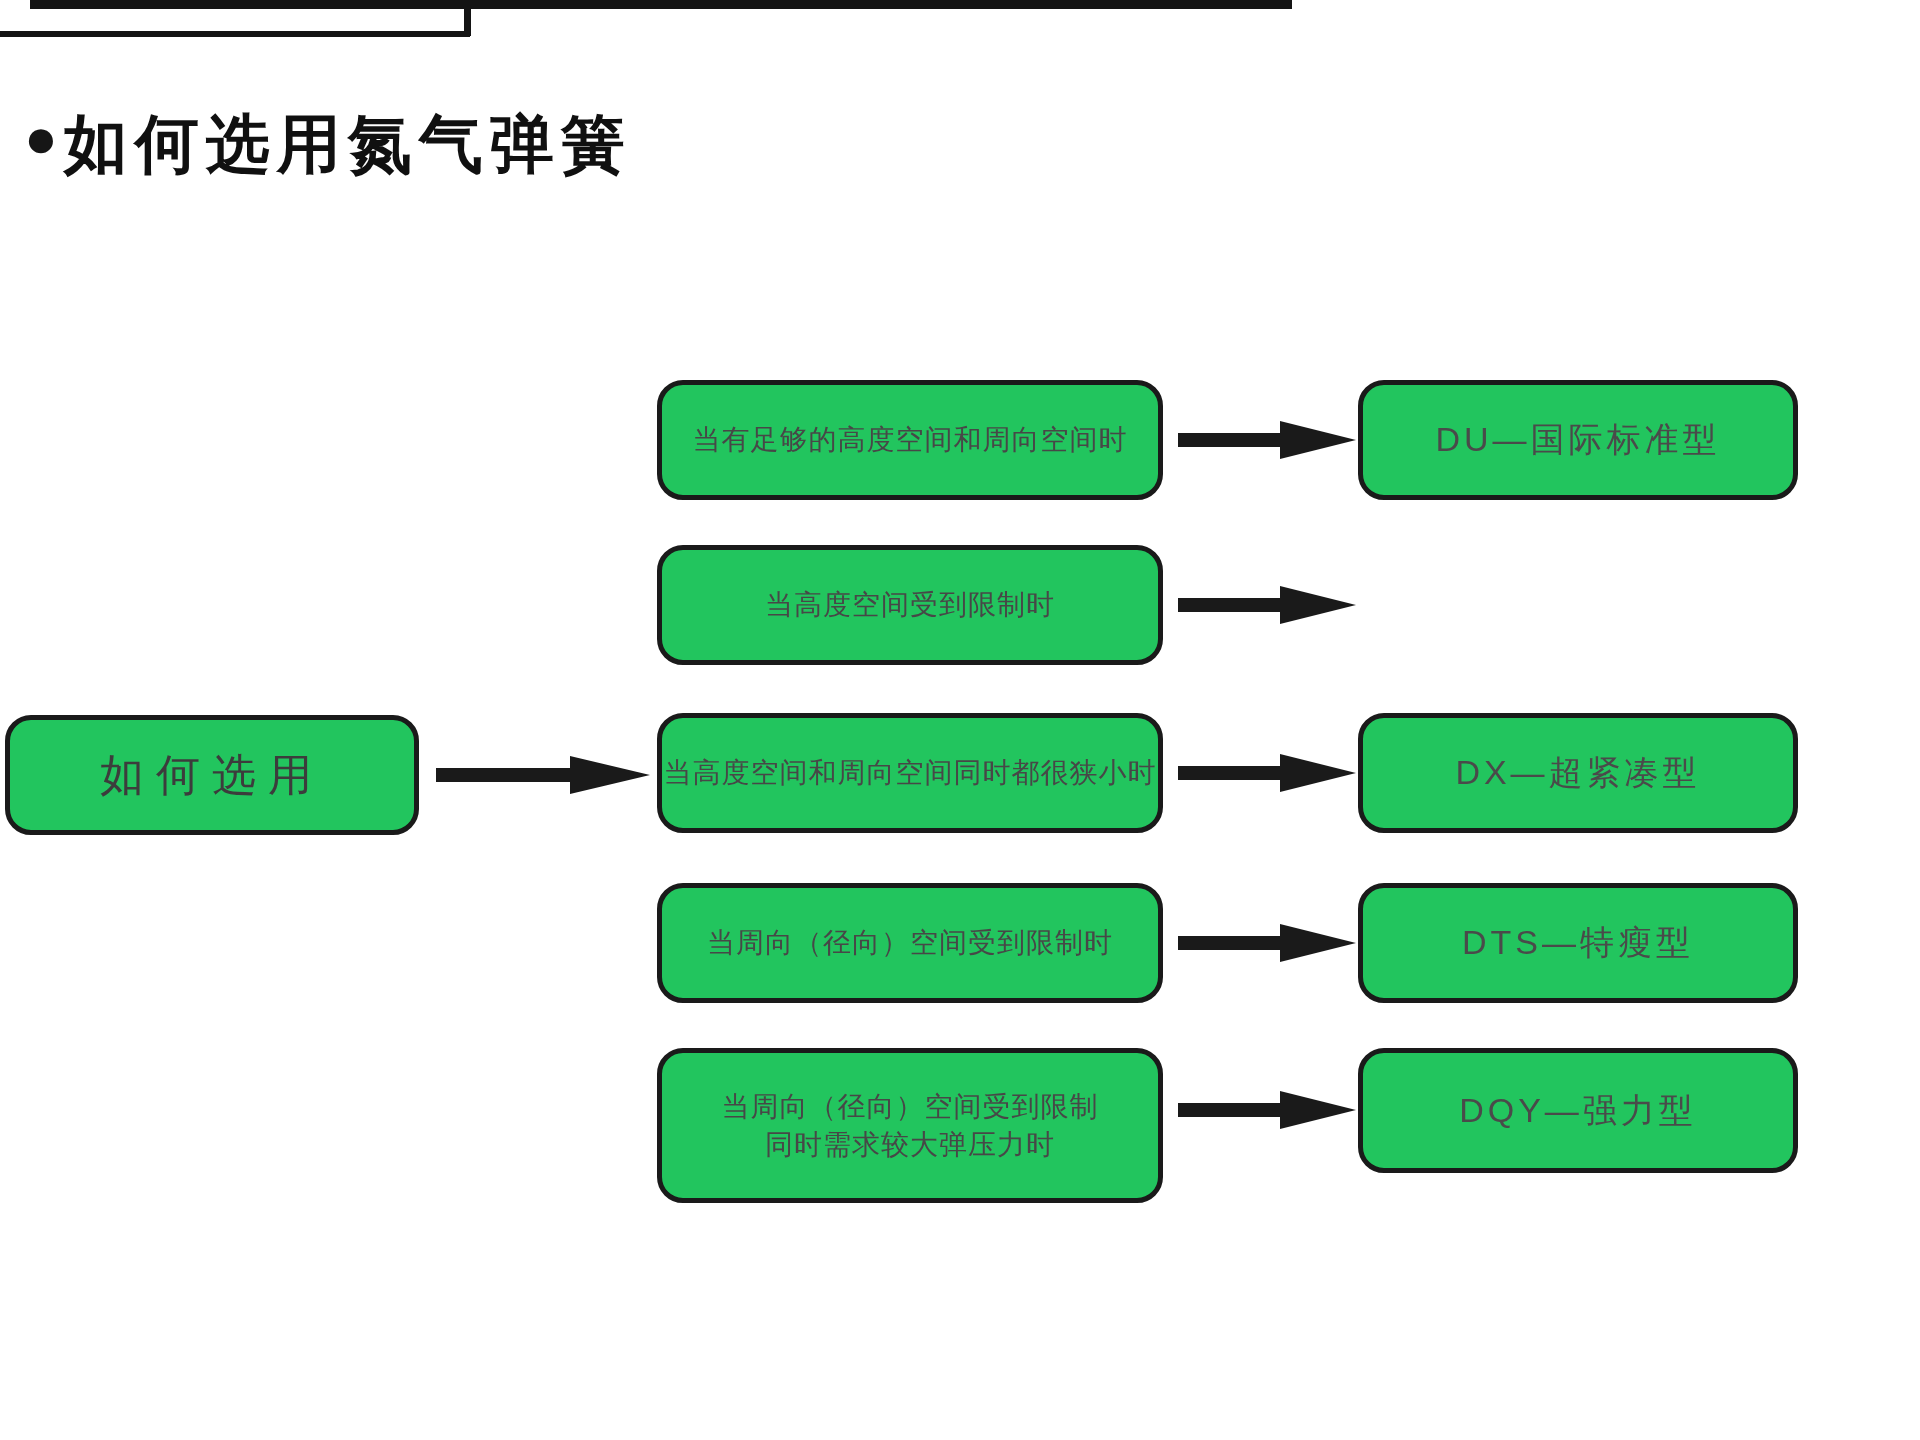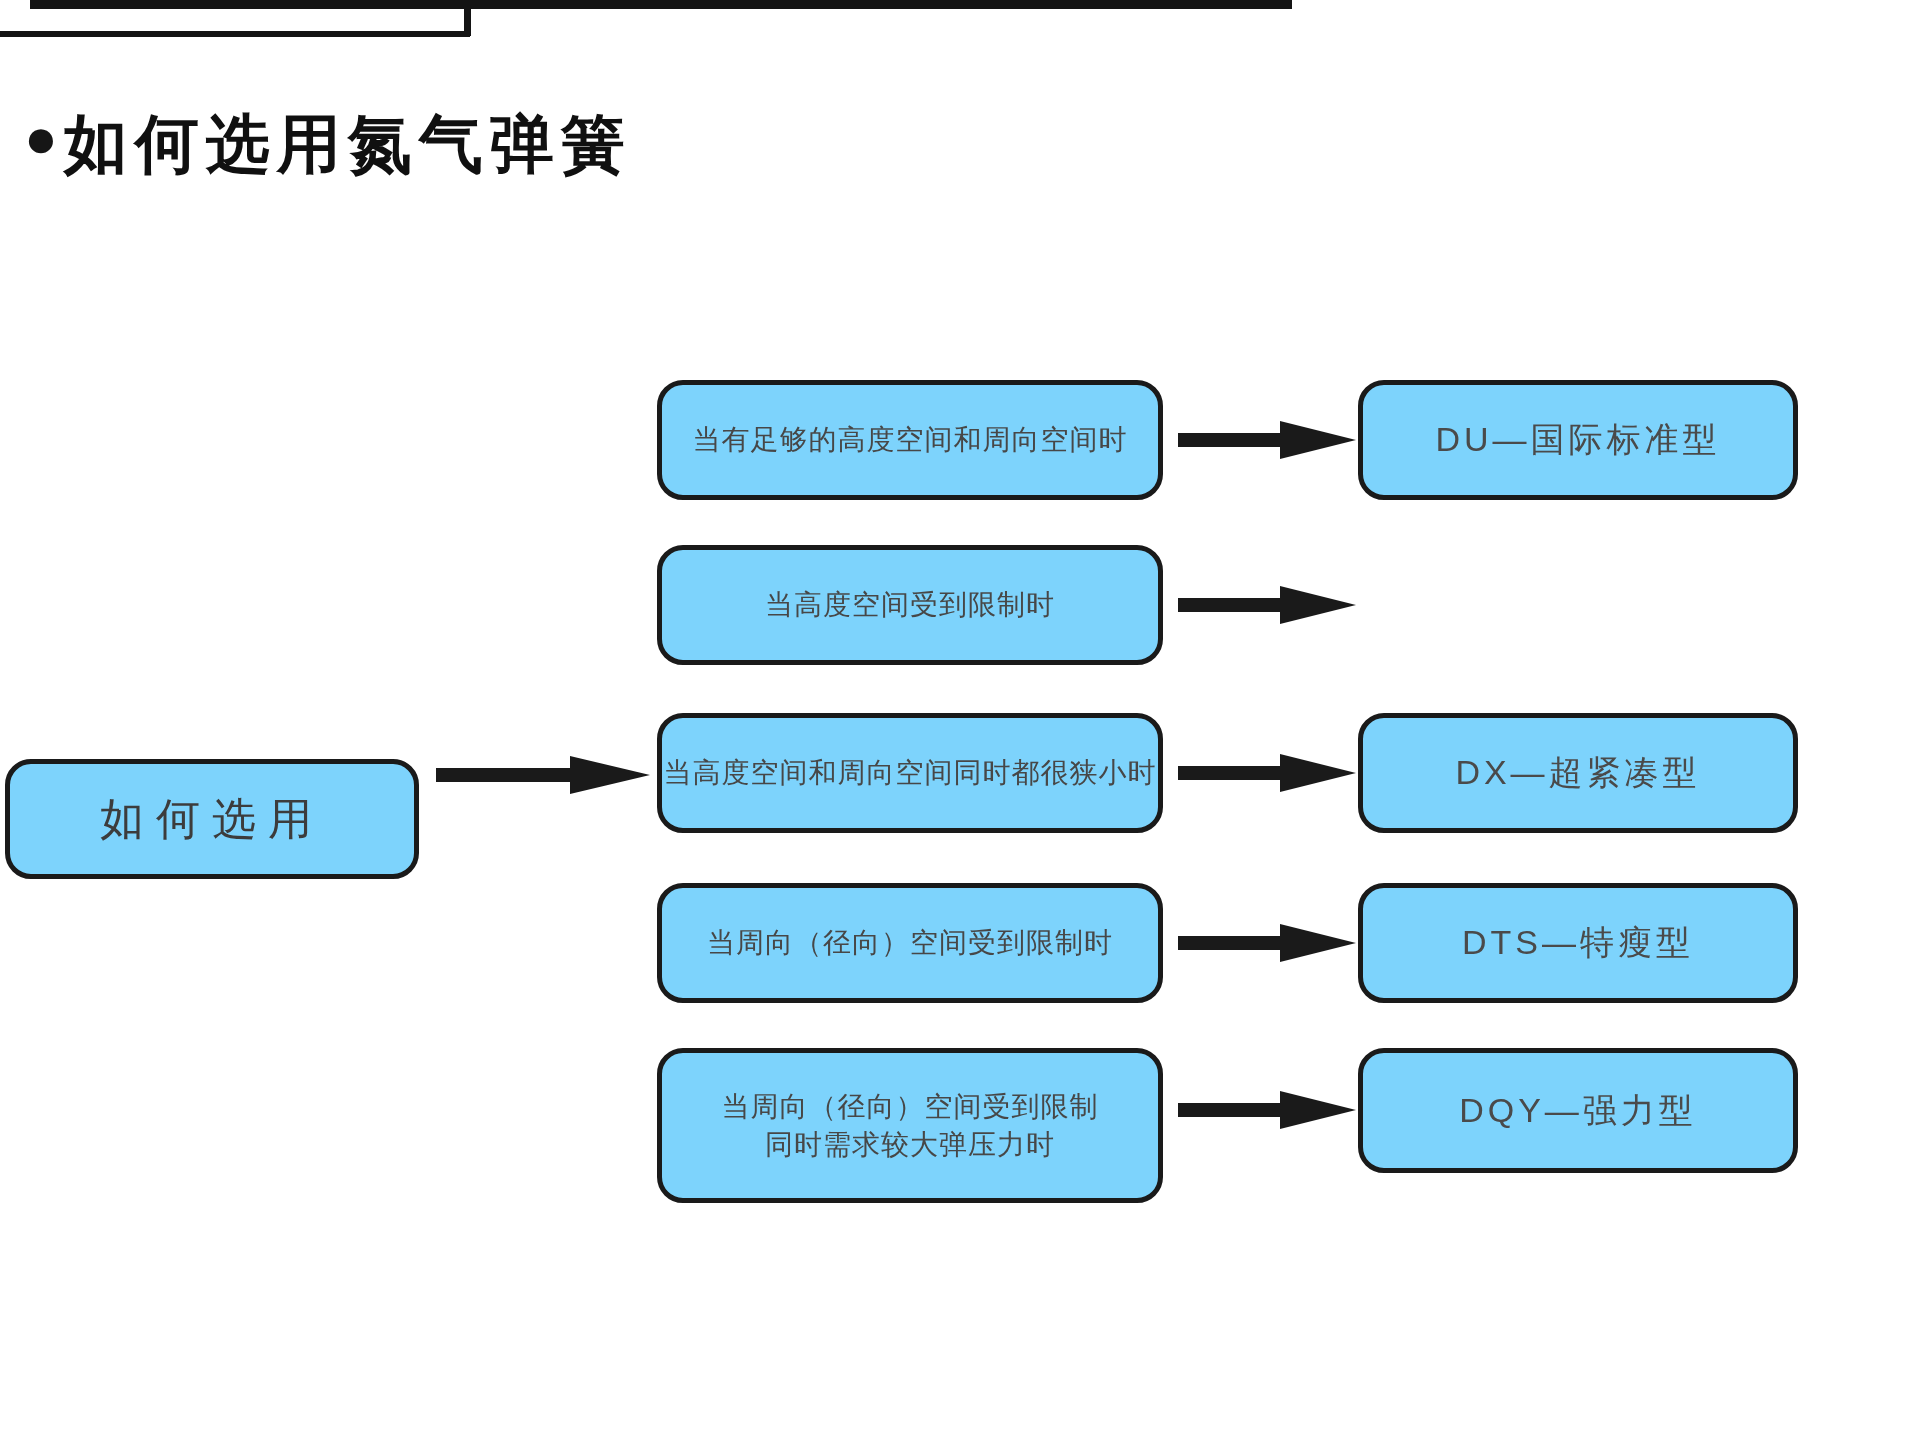--- a/index.html
+++ b/index.html
@@ -59,37 +59,36 @@
     font-weight: 700;
     letter-spacing: 7px;
     color: #101010;
     margin-top: 13px;
   }
   .box {
     position: absolute;
     box-sizing: border-box;
     border: 5px solid #1a1a1a;
     border-radius: 26px;
-    background: #7dd3fc;
+    background: #22c55e;
     display: flex;
     flex-direction: column;
     align-items: center;
     justify-content: center;
     text-align: center;
   }
   .root {
     left: 5px;
     top: 715px;
     width: 414px;
     height: 120px;
     font-size: 44px;
     letter-spacing: 12px;
     color: #3c3c3c;
     font-weight: 500;
-    margin-top: 44px;
   }
   .cond {
     left: 657px;
     width: 506px;
     height: 120px;
     color: #474747;
     font-weight: 500;
   }
   .cond-line {
     font-size: 28px;

